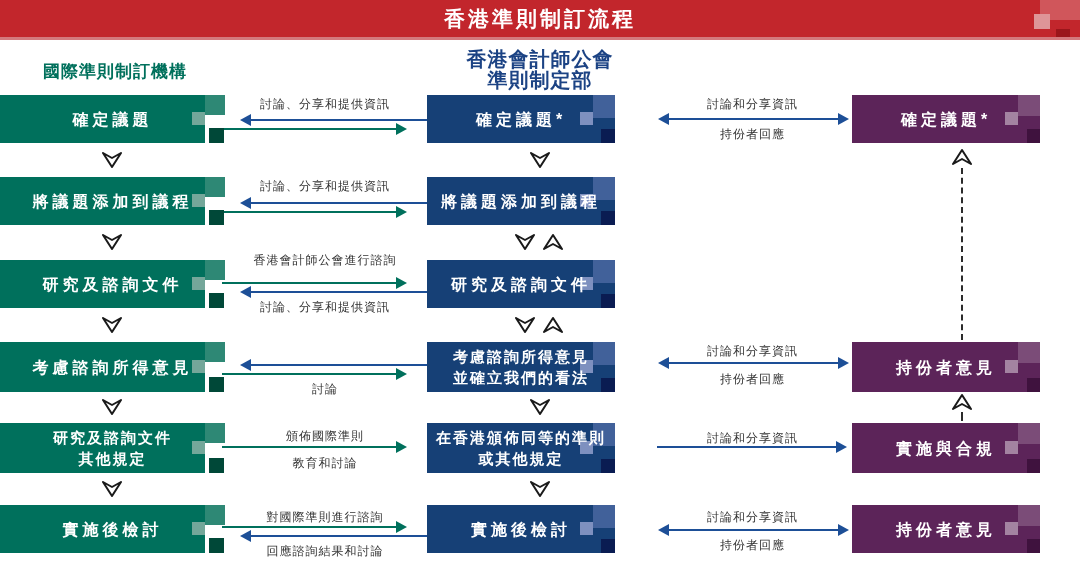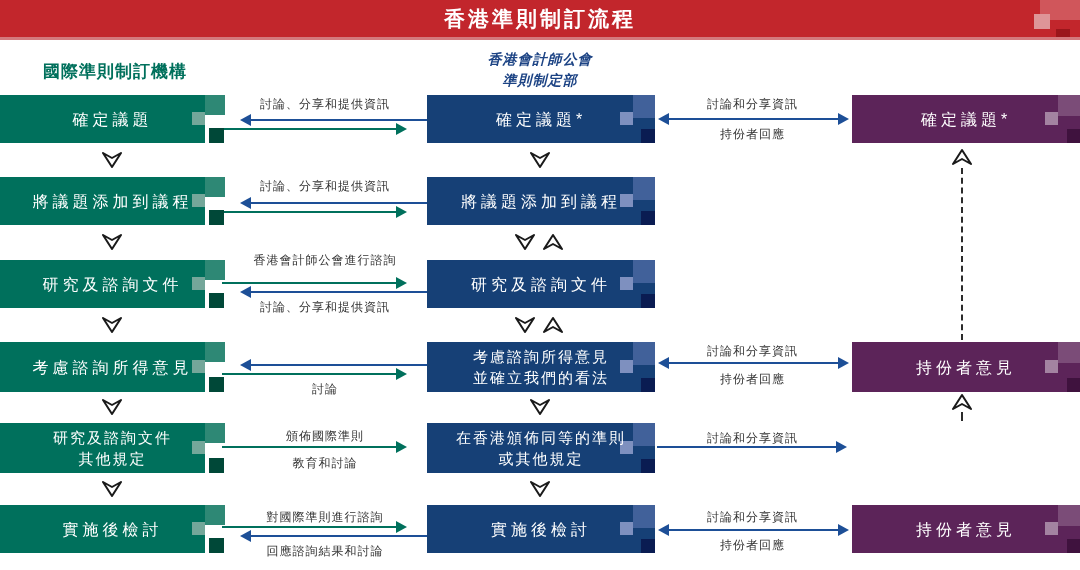--- a/index.html
+++ b/index.html
@@ -11,28 +11,28 @@
   .titlebar .strip{position:absolute;left:0;bottom:0;width:100%;height:3px;background:#D4797D;}
   .title-text{position:absolute;left:0;top:0;width:100%;height:37px;line-height:37px;
     text-align:center;color:#fff;font-size:21px;font-weight:bold;letter-spacing:3px;}
   .tb-m{position:absolute;right:0;top:0;width:40px;height:20px;background:#D0565B;}
   .tb-l{position:absolute;right:30px;top:14px;width:16px;height:15px;background:#DE9598;}
   .tb-d{position:absolute;right:10px;top:29px;width:14px;height:11px;background:#9B161B;}
 
   
   .colhead{position:absolute;font-weight:bold;text-align:center;white-space:pre-line;}
   .colhead.left{left:0;top:60px;width:230px;font-size:17px;color:#00705C;letter-spacing:1px;}
-  .colhead.mid{left:430px;top:49px;width:220px;font-size:14px;color:#1C4384;line-height:21px;letter-spacing:1px;font-style:italic;}
+  .colhead.mid{left:430px;top:49px;width:220px;font-size:20px;color:#1C4384;line-height:21px;letter-spacing:1px;}
   .colhead.right{left:852px;top:60px;width:228px;font-size:17px;color:#5C2459;letter-spacing:1px;}
 
   
-  .box{position:absolute;width:228px;}
+  .box{position:absolute;width:188px;}
   .box .bg{position:absolute;inset:0;}
   .box .txt{position:absolute;inset:0;display:flex;align-items:center;justify-content:center;
-    color:#fff;font-size:16px;font-weight:400;letter-spacing:4px;text-align:center;
+    color:#fff;font-size:16px;font-weight:700;letter-spacing:4px;text-align:center;
     white-space:pre-line;line-height:21px;z-index:2;}
   .box .txt.small{letter-spacing:2px;font-size:15px;}
   .deco{position:absolute;z-index:1;}
 
   
   .g{width:225px;}
   .g .bg{right:20px;background:#00705C;}
   .g .deco-m{left:205px;top:0;width:20px;height:20px;background:#2E8875;}
   .g .deco-l{left:192px;top:calc(50% - 7px);width:13px;height:13px;background:#74A79A;}
   .g .deco-d{left:209px;bottom:0;width:15px;height:15px;background:#004838;}
@@ -178,20 +178,27 @@
       <span class="deco deco-d"></span>
     <span class="txt">確定議題*</span>
   </div>
   <div class="box p" style="left:852px;top:342px;height:50px">
     <span class="bg deco"></span>
       <span class="deco deco-m"></span>
       <span class="deco deco-l"></span>
       <span class="deco deco-d"></span>
     <span class="txt">持份者意見</span>
   </div>
+  <div class="box p" style="left:852px;top:423px;height:50px">
+    <span class="bg deco"></span>
+      <span class="deco deco-m"></span>
+      <span class="deco deco-l"></span>
+      <span class="deco deco-d"></span>
+    <span class="txt">實施與合規</span>
+  </div>
   <div class="box p" style="left:852px;top:505px;height:48px">
     <span class="bg deco"></span>
       <span class="deco deco-m"></span>
       <span class="deco deco-l"></span>
       <span class="deco deco-d"></span>
     <span class="txt">持份者意見</span>
   </div>
 
   <svg class="chev" style="left:101px;top:152px" width="22" height="16" viewBox="0 0 22 16">
       <path d="M2 1 L11 15 L20 1 L11 6 Z" fill="#fff" stroke="#1a1a1a" stroke-width="2" stroke-linejoin="round"></path>

